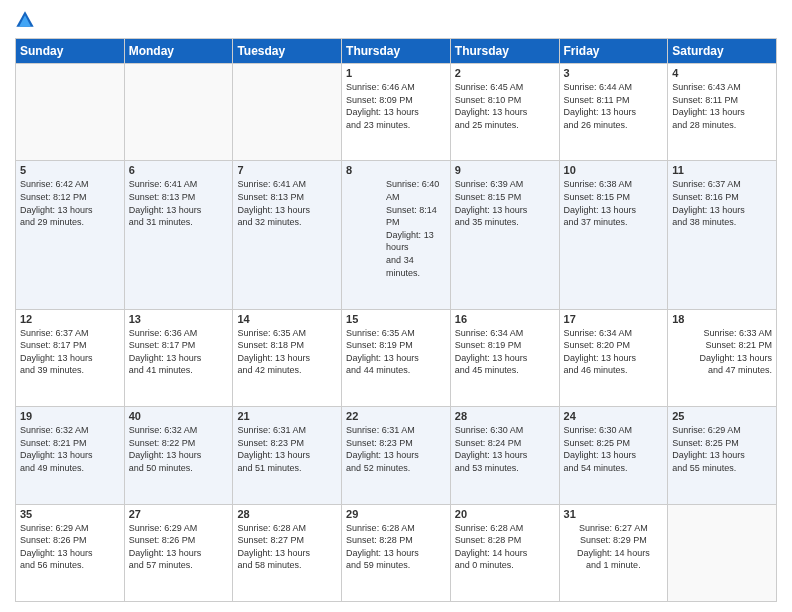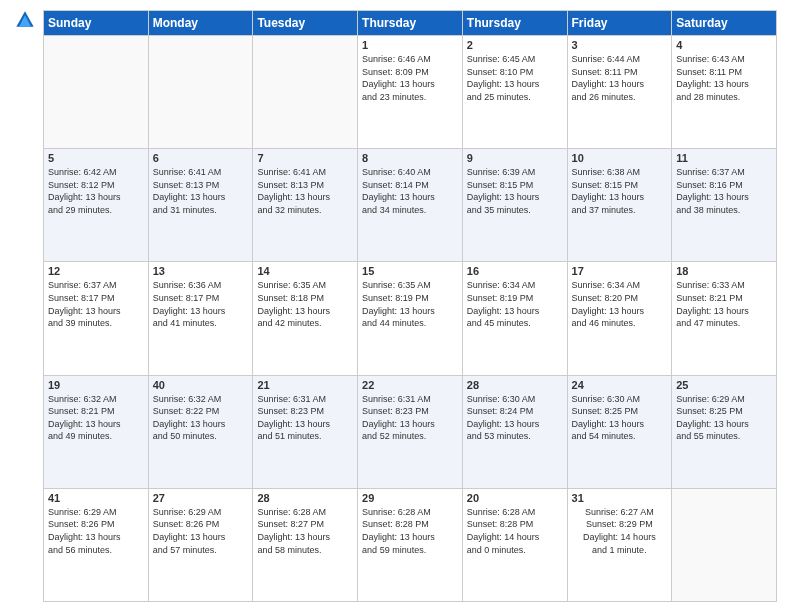--- a/index.html
+++ b/index.html
@@ -8,21 +8,21 @@
       height: 612px;
       font-family: Arial, sans-serif;
       background: #fff;
       overflow: hidden;
     }
     .page {
       width: 792px;
       height: 612px;
       padding: 10px 15px;
       display: flex;
-      flex-direction: row;
+      flex-direction: column;
     }
     .header {
       display: flex;
       justify-content: space-between;
       align-items: flex-start;
       margin-bottom: 8px;
     }
     .logo {
       display: flex;
       align-items: center;
@@ -180,21 +180,21 @@
           </td>
           <td>
             <span class="day-number">7</span>
             <div class="day-info" style="white-space: pre-line;">Sunrise: 6:41 AM
 Sunset: 8:13 PM
 Daylight: 13 hours
 and 32 minutes.</div>
           </td>
           <td>
             <span class="day-number">8</span>
-            <div class="day-info" style="white-space: pre-line;">Sunrise: 6:40 AM
+            <div class="day-info" style="white-space: pre-line; margin-left: 40px;">Sunrise: 6:40 AM
 Sunset: 8:14 PM
 Daylight: 13 hours
 and 34 minutes.</div>
           </td>
           <td>
             <span class="day-number">9</span>
             <div class="day-info" style="white-space: pre-line;">Sunrise: 6:39 AM
 Sunset: 8:15 PM
 Daylight: 13 hours
 and 35 minutes.</div>
@@ -252,21 +252,21 @@
           </td>
           <td>
             <span class="day-number">17</span>
             <div class="day-info" style="white-space: pre-line;">Sunrise: 6:34 AM
 Sunset: 8:20 PM
 Daylight: 13 hours
 and 46 minutes.</div>
           </td>
           <td>
             <span class="day-number">18</span>
-            <div class="day-info" style="white-space: pre-line;">Sunrise: 6:33 AM
+            <div class="day-info" style="white-space: pre-line; text-align: right;">Sunrise: 6:33 AM
 Sunset: 8:21 PM
 Daylight: 13 hours
 and 47 minutes.</div>
           </td>
         </tr>
         <tr>
           <td>
             <span class="day-number">19</span>
             <div class="day-info" style="white-space: pre-line;">Sunrise: 6:32 AM
 Sunset: 8:21 PM
@@ -311,21 +311,21 @@
           <td>
             <span class="day-number">25</span>
             <div class="day-info" style="white-space: pre-line;">Sunrise: 6:29 AM
 Sunset: 8:25 PM
 Daylight: 13 hours
 and 55 minutes.</div>
           </td>
         </tr>
         <tr>
           <td>
-            <span class="day-number">41</span>
+            <span class="day-number">35</span>
             <div class="day-info" style="white-space: pre-line;">Sunrise: 6:29 AM
 Sunset: 8:26 PM
 Daylight: 13 hours
 and 56 minutes.</div>
           </td>
           <td>
             <span class="day-number">27</span>
             <div class="day-info" style="white-space: pre-line;">Sunrise: 6:29 AM
 Sunset: 8:26 PM
 Daylight: 13 hours

